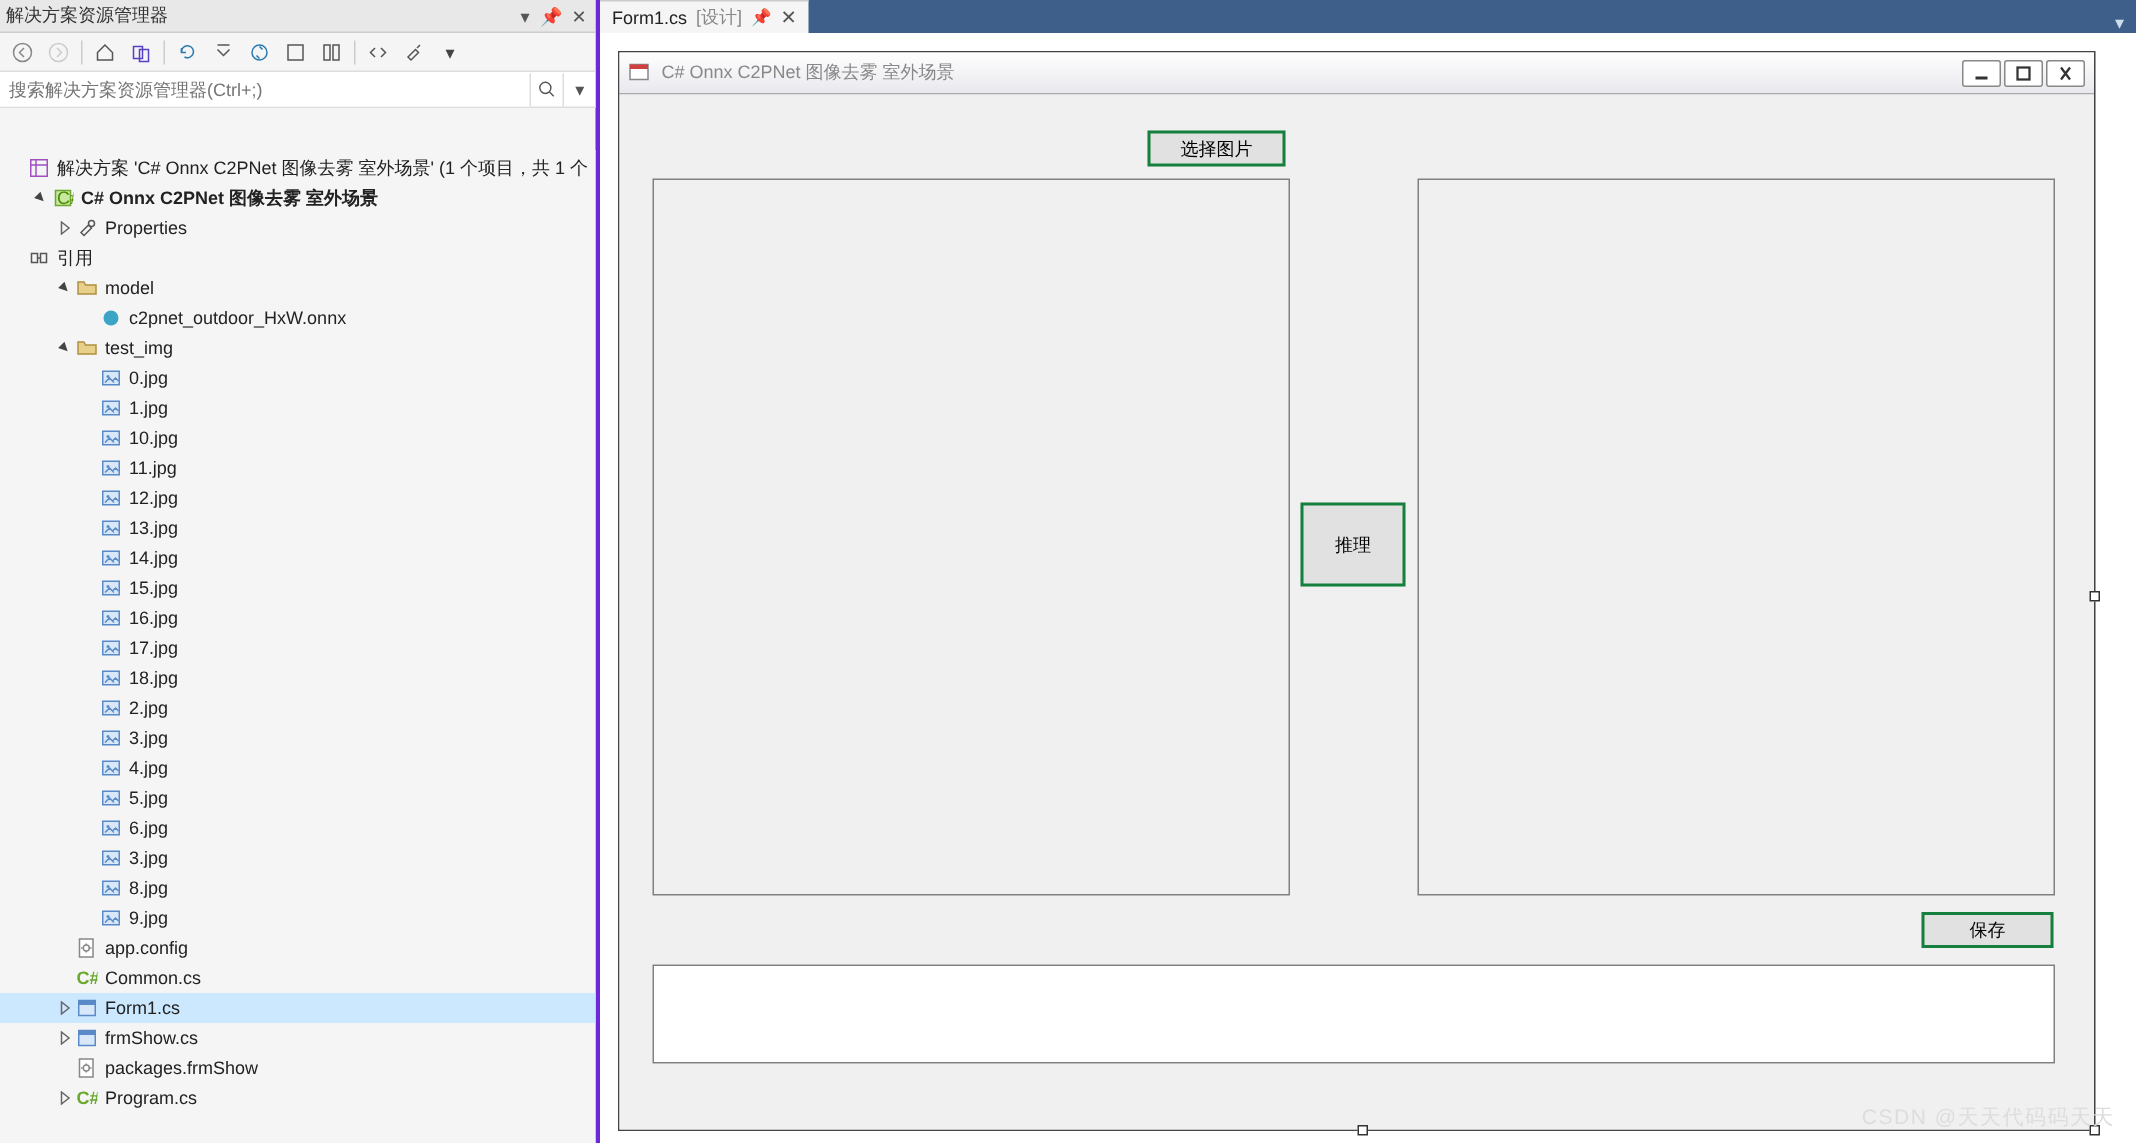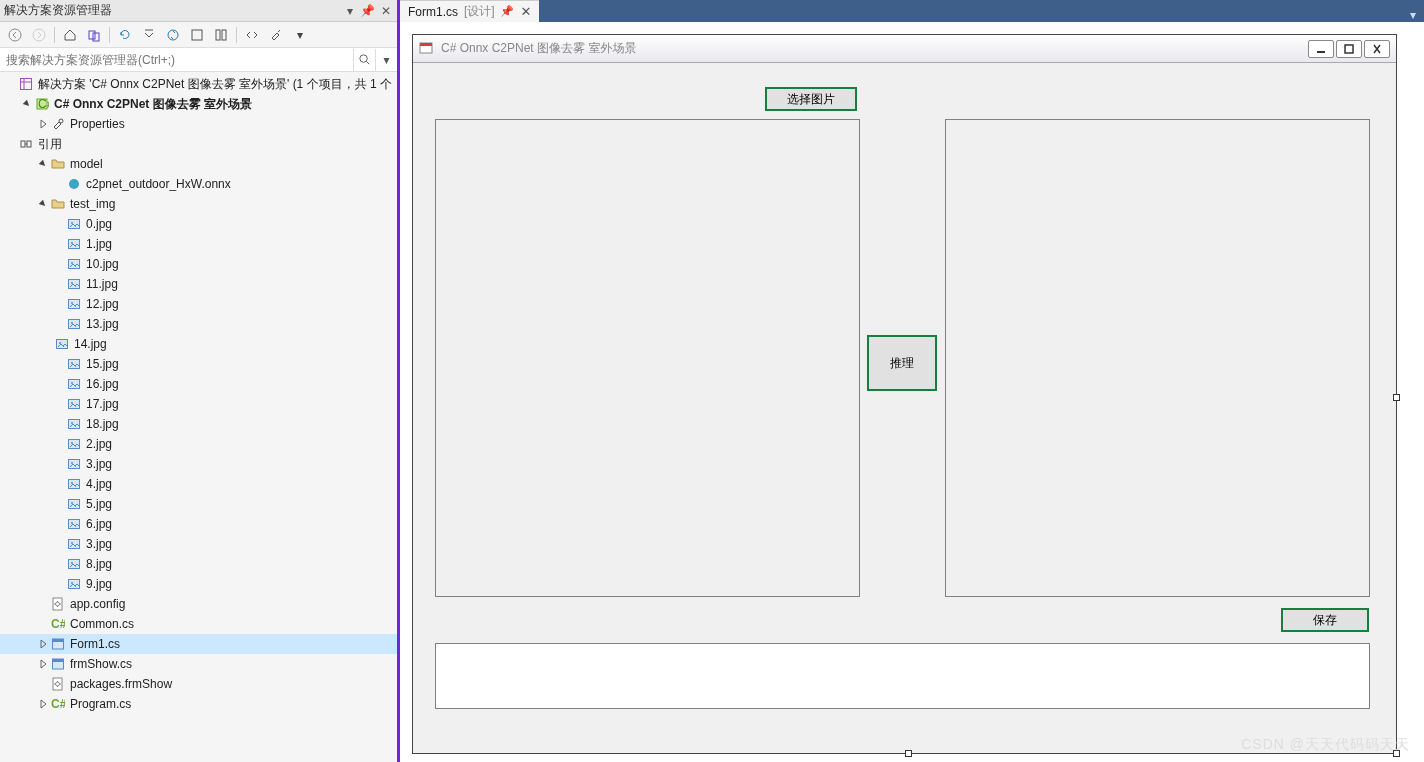--- a/index.html
+++ b/index.html
@@ -13,21 +13,21 @@
 .panel-icon { width: 14px; height: 14px; display: flex; align-items: center; justify-content: center; color: #555; cursor: pointer; }
 
 .toolbar { height: 26px; background: #f5f5f5; display: flex; align-items: center; padding: 0 6px; gap: 6px; border-bottom: 1px solid #ddd; }
 .tb-icon { width: 18px; height: 18px; display: flex; align-items: center; justify-content: center; color: #444; cursor: pointer; border-radius: 2px; }
 .tb-sep { width: 1px; height: 16px; background: #ccc; }
 
 .search-row { height: 24px; display: flex; align-items: center; border-bottom: 1px solid #ddd; background: #fff; }
 .search-input { flex: 1; height: 22px; border: none; padding: 0 6px; background: #fff; color: #888; outline: none; }
 .search-btn { width: 22px; height: 22px; display: flex; align-items: center; justify-content: center; color: #555; border-left: 1px solid #ddd; cursor: pointer; }
 
-.tree { flex: 1; overflow-y: auto; background: #f5f5f5; padding: 2px 0; }
+.tree { flex: 1; overflow-y: auto; background: #f5f5f5; padding: 2px 0; margin-top: 28px; }
 .tree-row { height: 20px; display: flex; align-items: center; padding-left: 4px; cursor: pointer; white-space: nowrap; }
 .tree-row.selected { background: #cce8ff; }
 .tree-arrow { width: 14px; height: 14px; display: flex; align-items: center; justify-content: center; color: #666; flex-shrink: 0; }
 .tree-icon { width: 16px; height: 14px; display: inline-flex; align-items: center; justify-content: center; margin-right: 4px; flex-shrink: 0; }
 .tree-label { color: #222; }
 .tree-label.bold { font-weight: bold; }
 
 
 .right-area { flex: 1; display: flex; flex-direction: column; height: 100%; }
 .tab-bar { height: 22px; background: #3e5f8a; display: flex; align-items: flex-end; }
@@ -295,21 +295,21 @@
         <span class="tree-arrow"></span>
         <span class="tree-icon">
           <svg width="14" height="14" viewBox="0 0 14 14">
             <rect x="1.5" y="2.5" width="11" height="9" fill="#d8e8f8" stroke="#5a8ac7"></rect>
             <circle cx="5" cy="6" r="1" fill="#5a8ac7"></circle>
             <path d="M3 10 L6 7 L9 10 M8 9 L10 7 L12 9" stroke="#5a8ac7" fill="none"></path>
           </svg>
         </span>
         <span class="tree-label">13.jpg</span>
       </div>
-      <div class="tree-row" style="padding-left: 40px;">
+      <div class="tree-row" style="padding-left: 52px;">
         <span class="tree-arrow"></span>
         <span class="tree-icon">
           <svg width="14" height="14" viewBox="0 0 14 14">
             <rect x="1.5" y="2.5" width="11" height="9" fill="#d8e8f8" stroke="#5a8ac7"></rect>
             <circle cx="5" cy="6" r="1" fill="#5a8ac7"></circle>
             <path d="M3 10 L6 7 L9 10 M8 9 L10 7 L12 9" stroke="#5a8ac7" fill="none"></path>
           </svg>
         </span>
         <span class="tree-label">14.jpg</span>
       </div>

